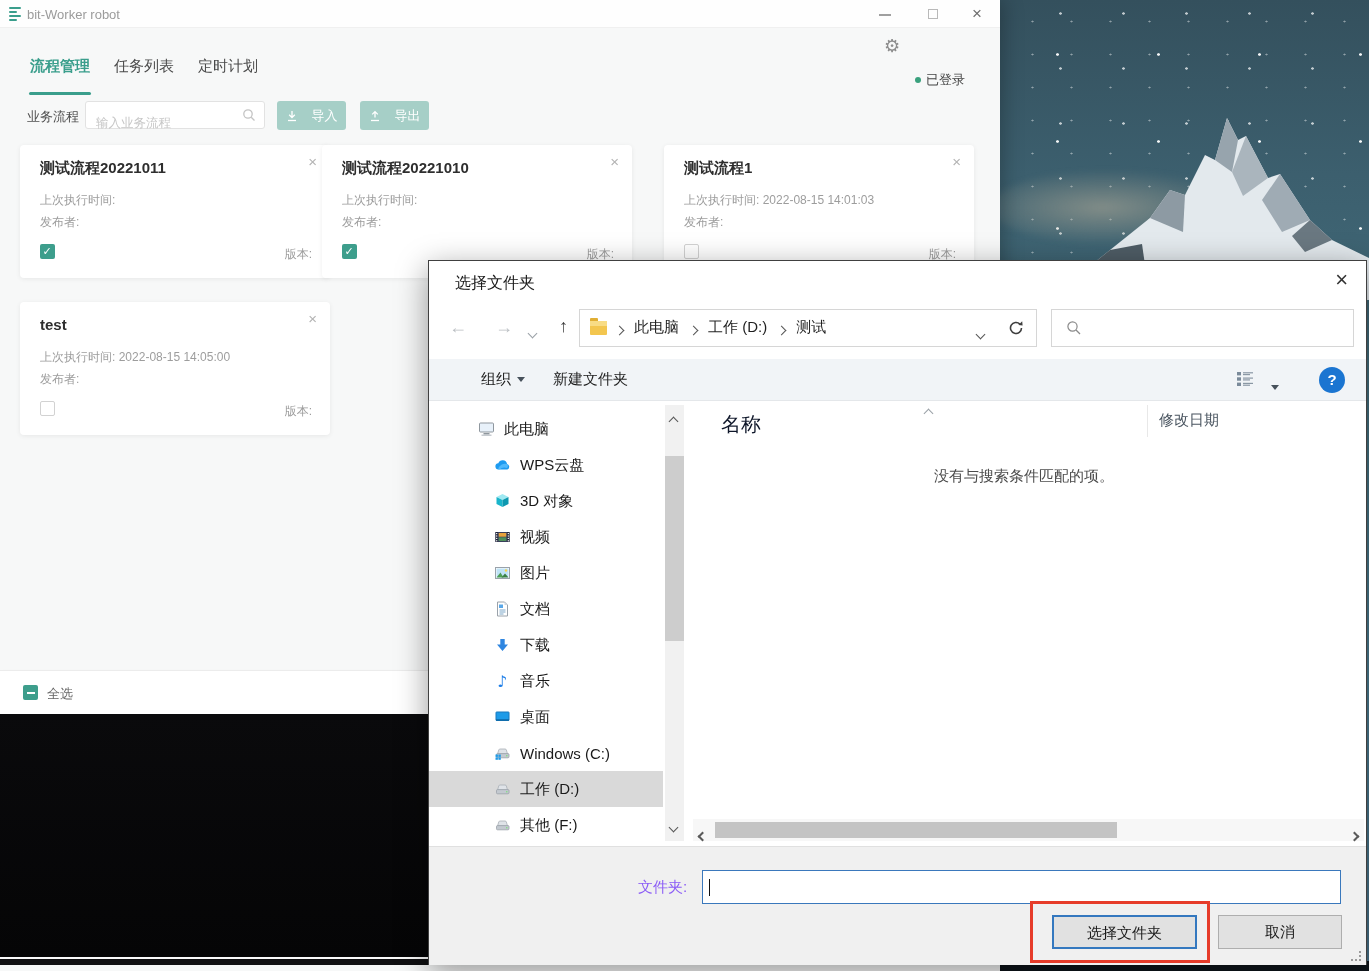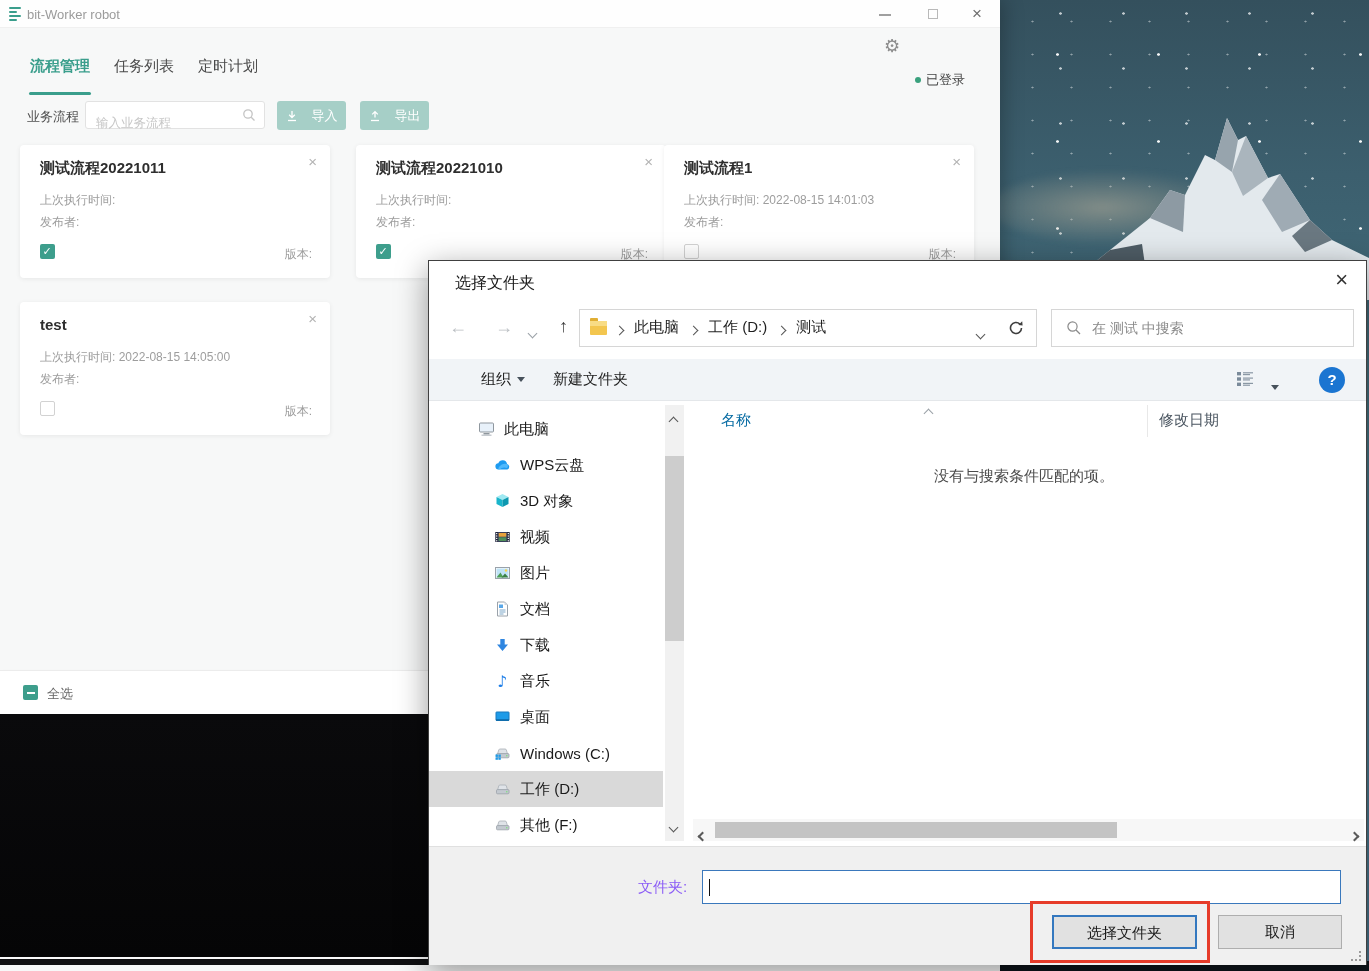--- a/index.html
+++ b/index.html
@@ -117,21 +117,21 @@
   .tree-item.child { padding-left:64px; }
   .tree-item.sel { background:#d9d9d9; }
   .tree-item .ic { width:18px; height:16px; margin-right:9px; flex:0 0 18px; display:flex; align-items:center; justify-content:center; }
   .note-glyph { color:#1f7fe8; font-size:16px; font-family:"DejaVu Sans",sans-serif; }
 
   .tree-scroll { position:absolute; left:236px; top:144px; width:19px; height:436px; background:#f1f1f1; }
   .tree-scroll .sc-up { position:absolute; left:5px; top:6px; }
   .tree-scroll .sc-down { position:absolute; left:5px; bottom:6px; }
   .tree-thumb { position:absolute; left:0; top:51px; width:19px; height:185px; background:#cdcdcd; }
 
-  .col-name { position:absolute; left:292px; top:150px; font-size:15px; color:#0369a1; cursor:pointer; }
+  .col-name { position:absolute; left:292px; top:150px; font-size:20px; color:#0f172a; cursor:pointer; }
   .col-sort { position:absolute; left:496px; top:142px; }
   .col-sep { position:absolute; left:718px; top:144px; width:1px; height:32px; background:#e8e8e8; }
   .col-date { position:absolute; left:730px; top:150px; font-size:15px; color:#4a5560; cursor:pointer; }
   .empty-msg { position:absolute; left:380px; top:206px; width:430px; text-align:center; font-size:15px; color:#4c4c4c; }
 
   .hscroll { position:absolute; left:264px; top:558px; width:671px; height:22px; background:#f7f7f7; }
   .hs-left { position:absolute; left:6px; top:7px; }
   .hs-right { position:absolute; right:6px; top:7px; }
   .hs-thumb { position:absolute; left:22px; top:3px; width:402px; height:16px; background:#c4c4c4; cursor:pointer; }
 
@@ -220,21 +220,21 @@
     </button>
 
     <div class="card" style="left:20px;top:145px;">
       <span class="card-title">测试流程20221011</span>
       <span class="card-close">×</span>
       <div class="card-meta1"><span>上次执行时间:</span> <span></span></div>
       <div class="card-meta2"><span>发布者:</span> <span></span></div>
       <span class="cb checked"></span>
       <span class="card-version">版本:</span>
     </div>
-    <div class="card" style="left:356px;top:145px;">
+    <div class="card" style="left:322px;top:145px;">
       <span class="card-title">测试流程20221010</span>
       <span class="card-close">×</span>
       <div class="card-meta1"><span>上次执行时间:</span> <span></span></div>
       <div class="card-meta2"><span>发布者:</span> <span></span></div>
       <span class="cb checked"></span>
       <span class="card-version">版本:</span>
     </div>
     <div class="card" style="left:664px;top:145px;">
       <span class="card-title">测试流程1</span>
       <span class="card-close">×</span>
@@ -286,21 +286,20 @@
         <svg width="18" height="18" viewBox="0 0 18 18" style="margin-top:9px;">
           <path d="M14.5 9a5.5 5.5 0 1 1-1.6-3.9" fill="none" stroke="#3f3f3f" stroke-width="1.6"></path>
           <polygon points="15.2,2.2 15.6,6.4 11.4,5.9" fill="#3f3f3f"></polygon>
         </svg>
       </div>
       <div class="search-box">
         <svg class="mag" width="16" height="16" viewBox="0 0 16 16">
             <circle cx="6.5" cy="6.5" r="4.6" fill="none" stroke="#8a8a8a" stroke-width="1.2"></circle>
             <line x1="10" y1="10" x2="14" y2="14" stroke="#8a8a8a" stroke-width="1.2"></line>
           </svg>
-        <input placeholder="在 测试 中搜索" style="">
       </div>
     </div>
 
     <div class="cmd-bar">
       <span class="cmd-item cmd-organize"><span>组织</span><i class="caret-down"></i></span>
       <span class="cmd-item cmd-newfolder"><span>新建文件夹</span></span>
       <svg class="view-ic" width="20" height="18" viewBox="0 0 20 18">
         <g fill="#7a8a9a">
             <rect x="2" y="2" width="4" height="3.4"></rect>
             <rect x="2" y="7.3" width="4" height="3.4"></rect>

